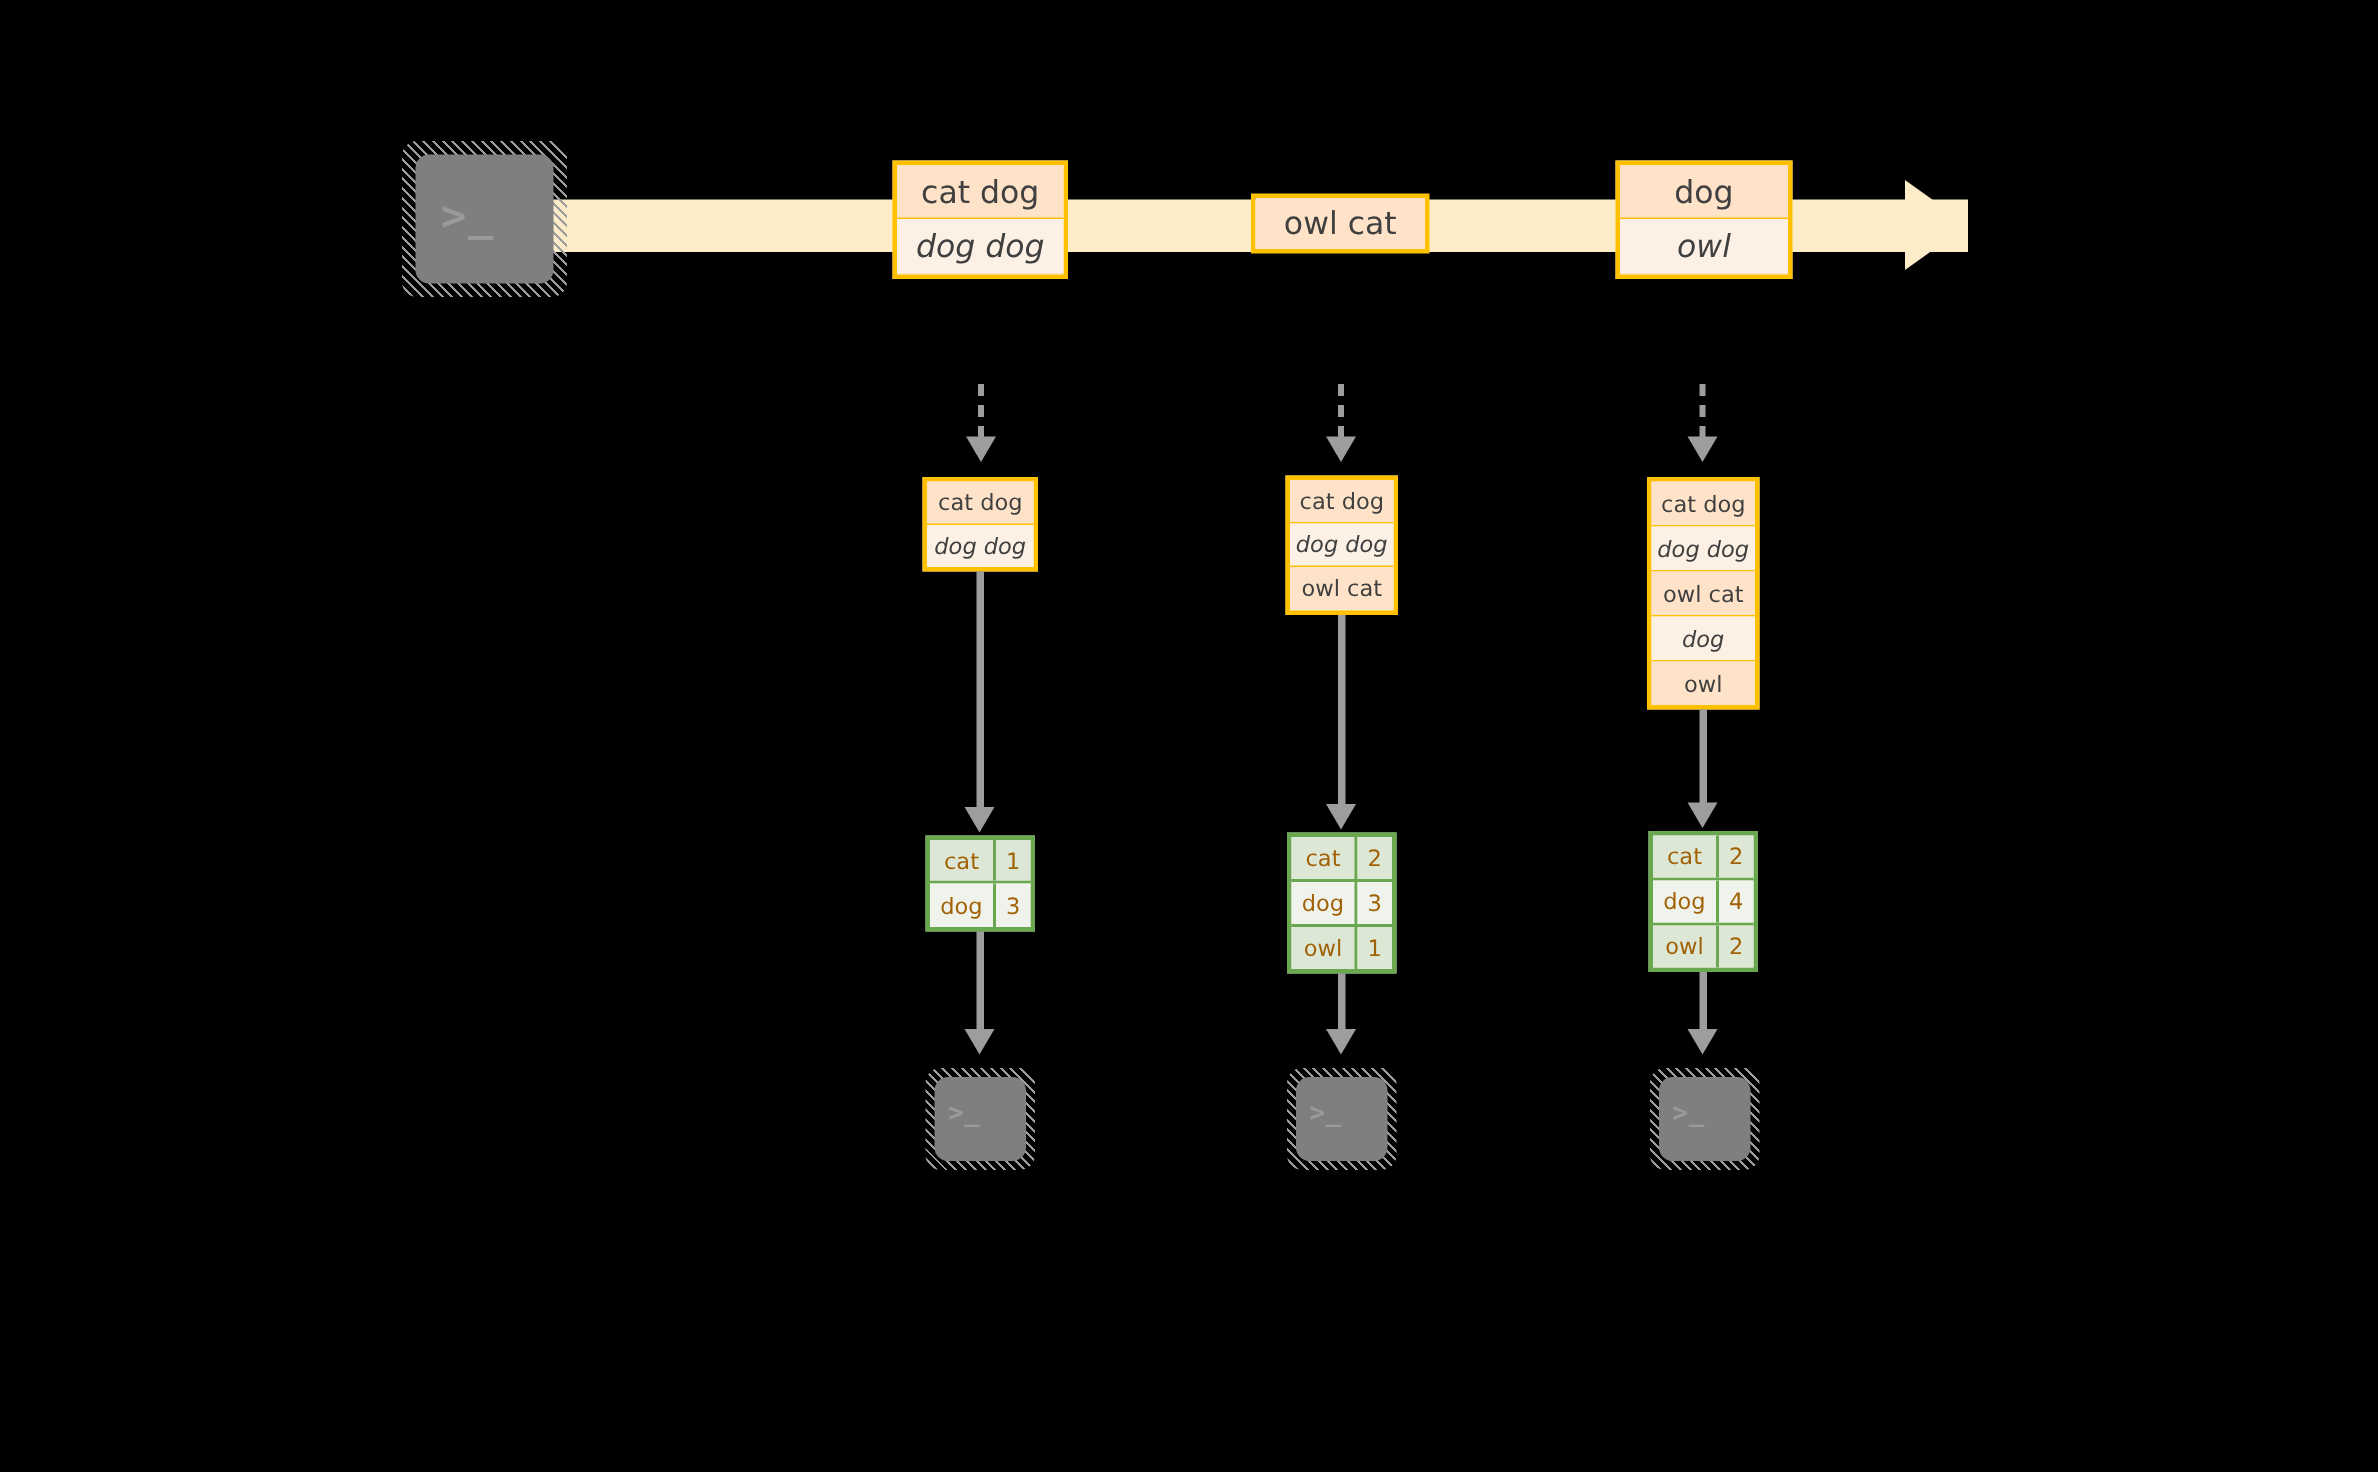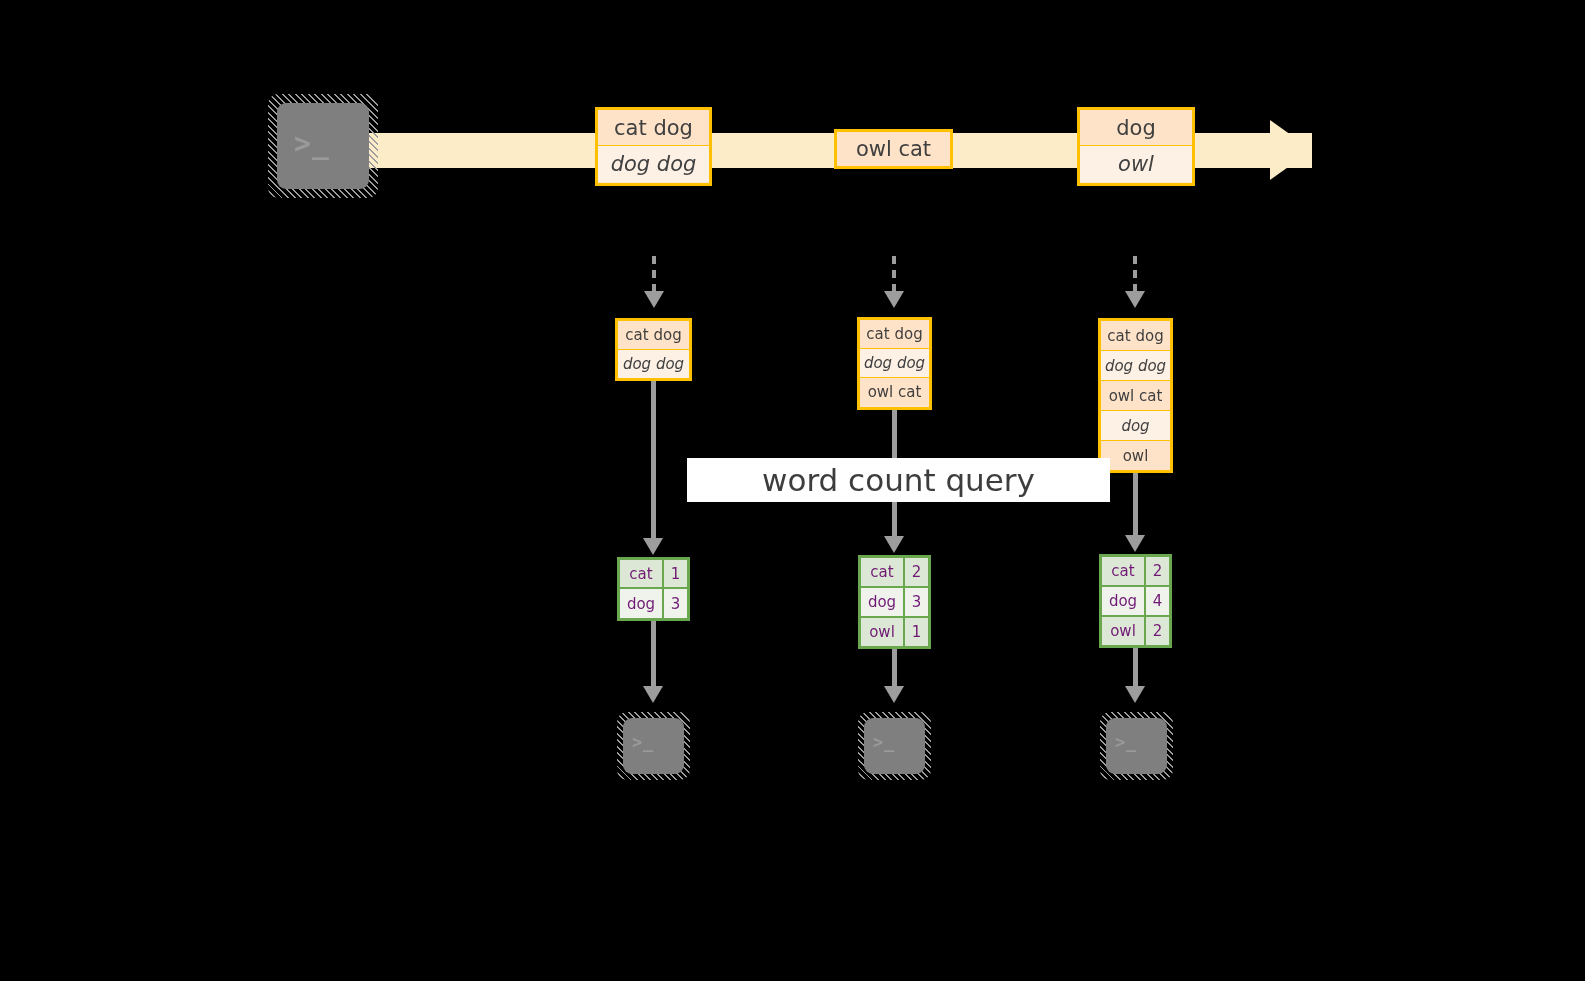--- a/index.html
+++ b/index.html
@@ -93,21 +93,21 @@
   }
   .resbox .rrow:last-child {
     border-bottom: none;
   }
   .resbox .rrow .kcell,
   .resbox .rrow .vcell {
     box-sizing: border-box;
     display: flex;
     align-items: center;
     justify-content: center;
-    color: #701a75;
+    color: #a16207;
     background: #dde7d5;
     text-align: right;
   }
   .resbox .rrow.alt .kcell,
   .resbox .rrow.alt .vcell {
     background: #eff3ec;
   }
   .resbox .rrow .kcell {
     border-right: 2px solid #6aa84f;
   }
@@ -270,15 +270,14 @@
 
   <div class="conn-line" style="left:1133px; top:648px; width:5px; height:42px;"></div>
   <div class="conn-head" style="left:1125px; top:686px;"></div>
 
   <div class="terminal" style="left:1100px; top:712px; width:73px; height:68px;">
     <div class="hatch"></div>
     <div class="face" style="left:6px; top:6px; right:6px; bottom:6px;"></div>
     <div class="glyph" style="left:15px; top:22px; font-size:17px;">&gt;_</div>
   </div>
 
-  <div class="querybar" style="left:687px; top:458px; width:423px; height:44px; font-size:31px;">word count query</div>
 
 </div>
 
 </body></html>

